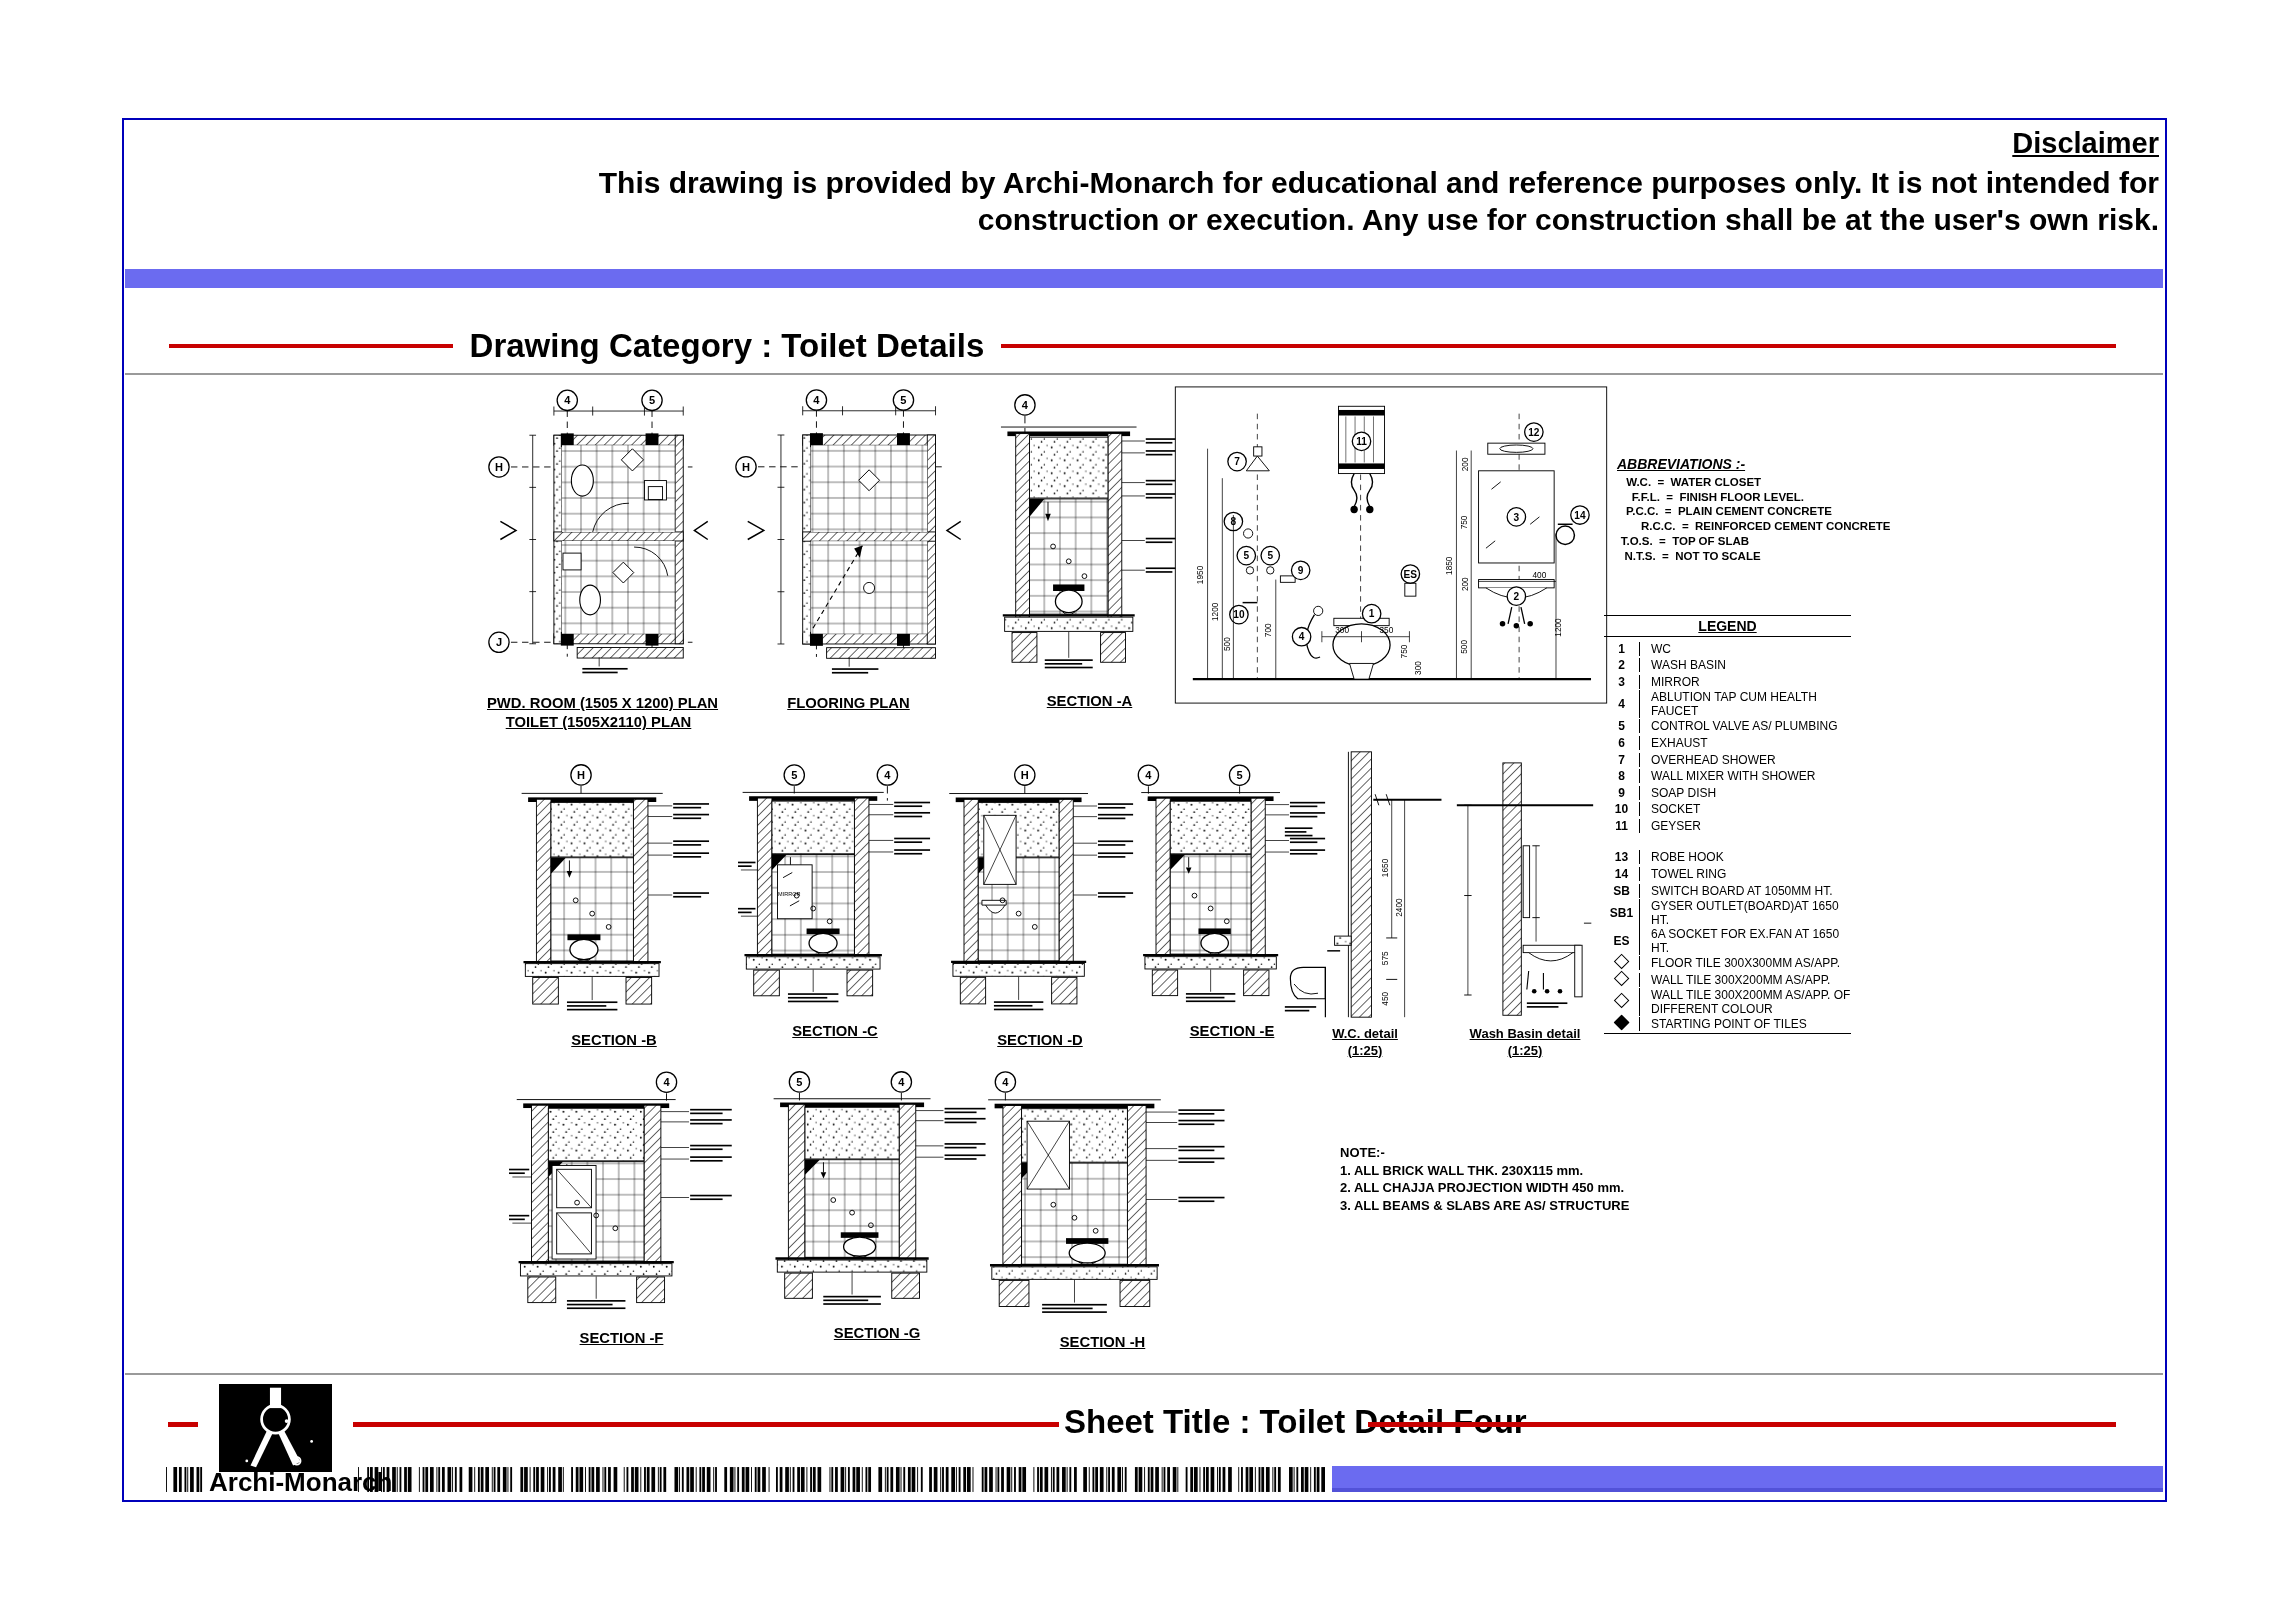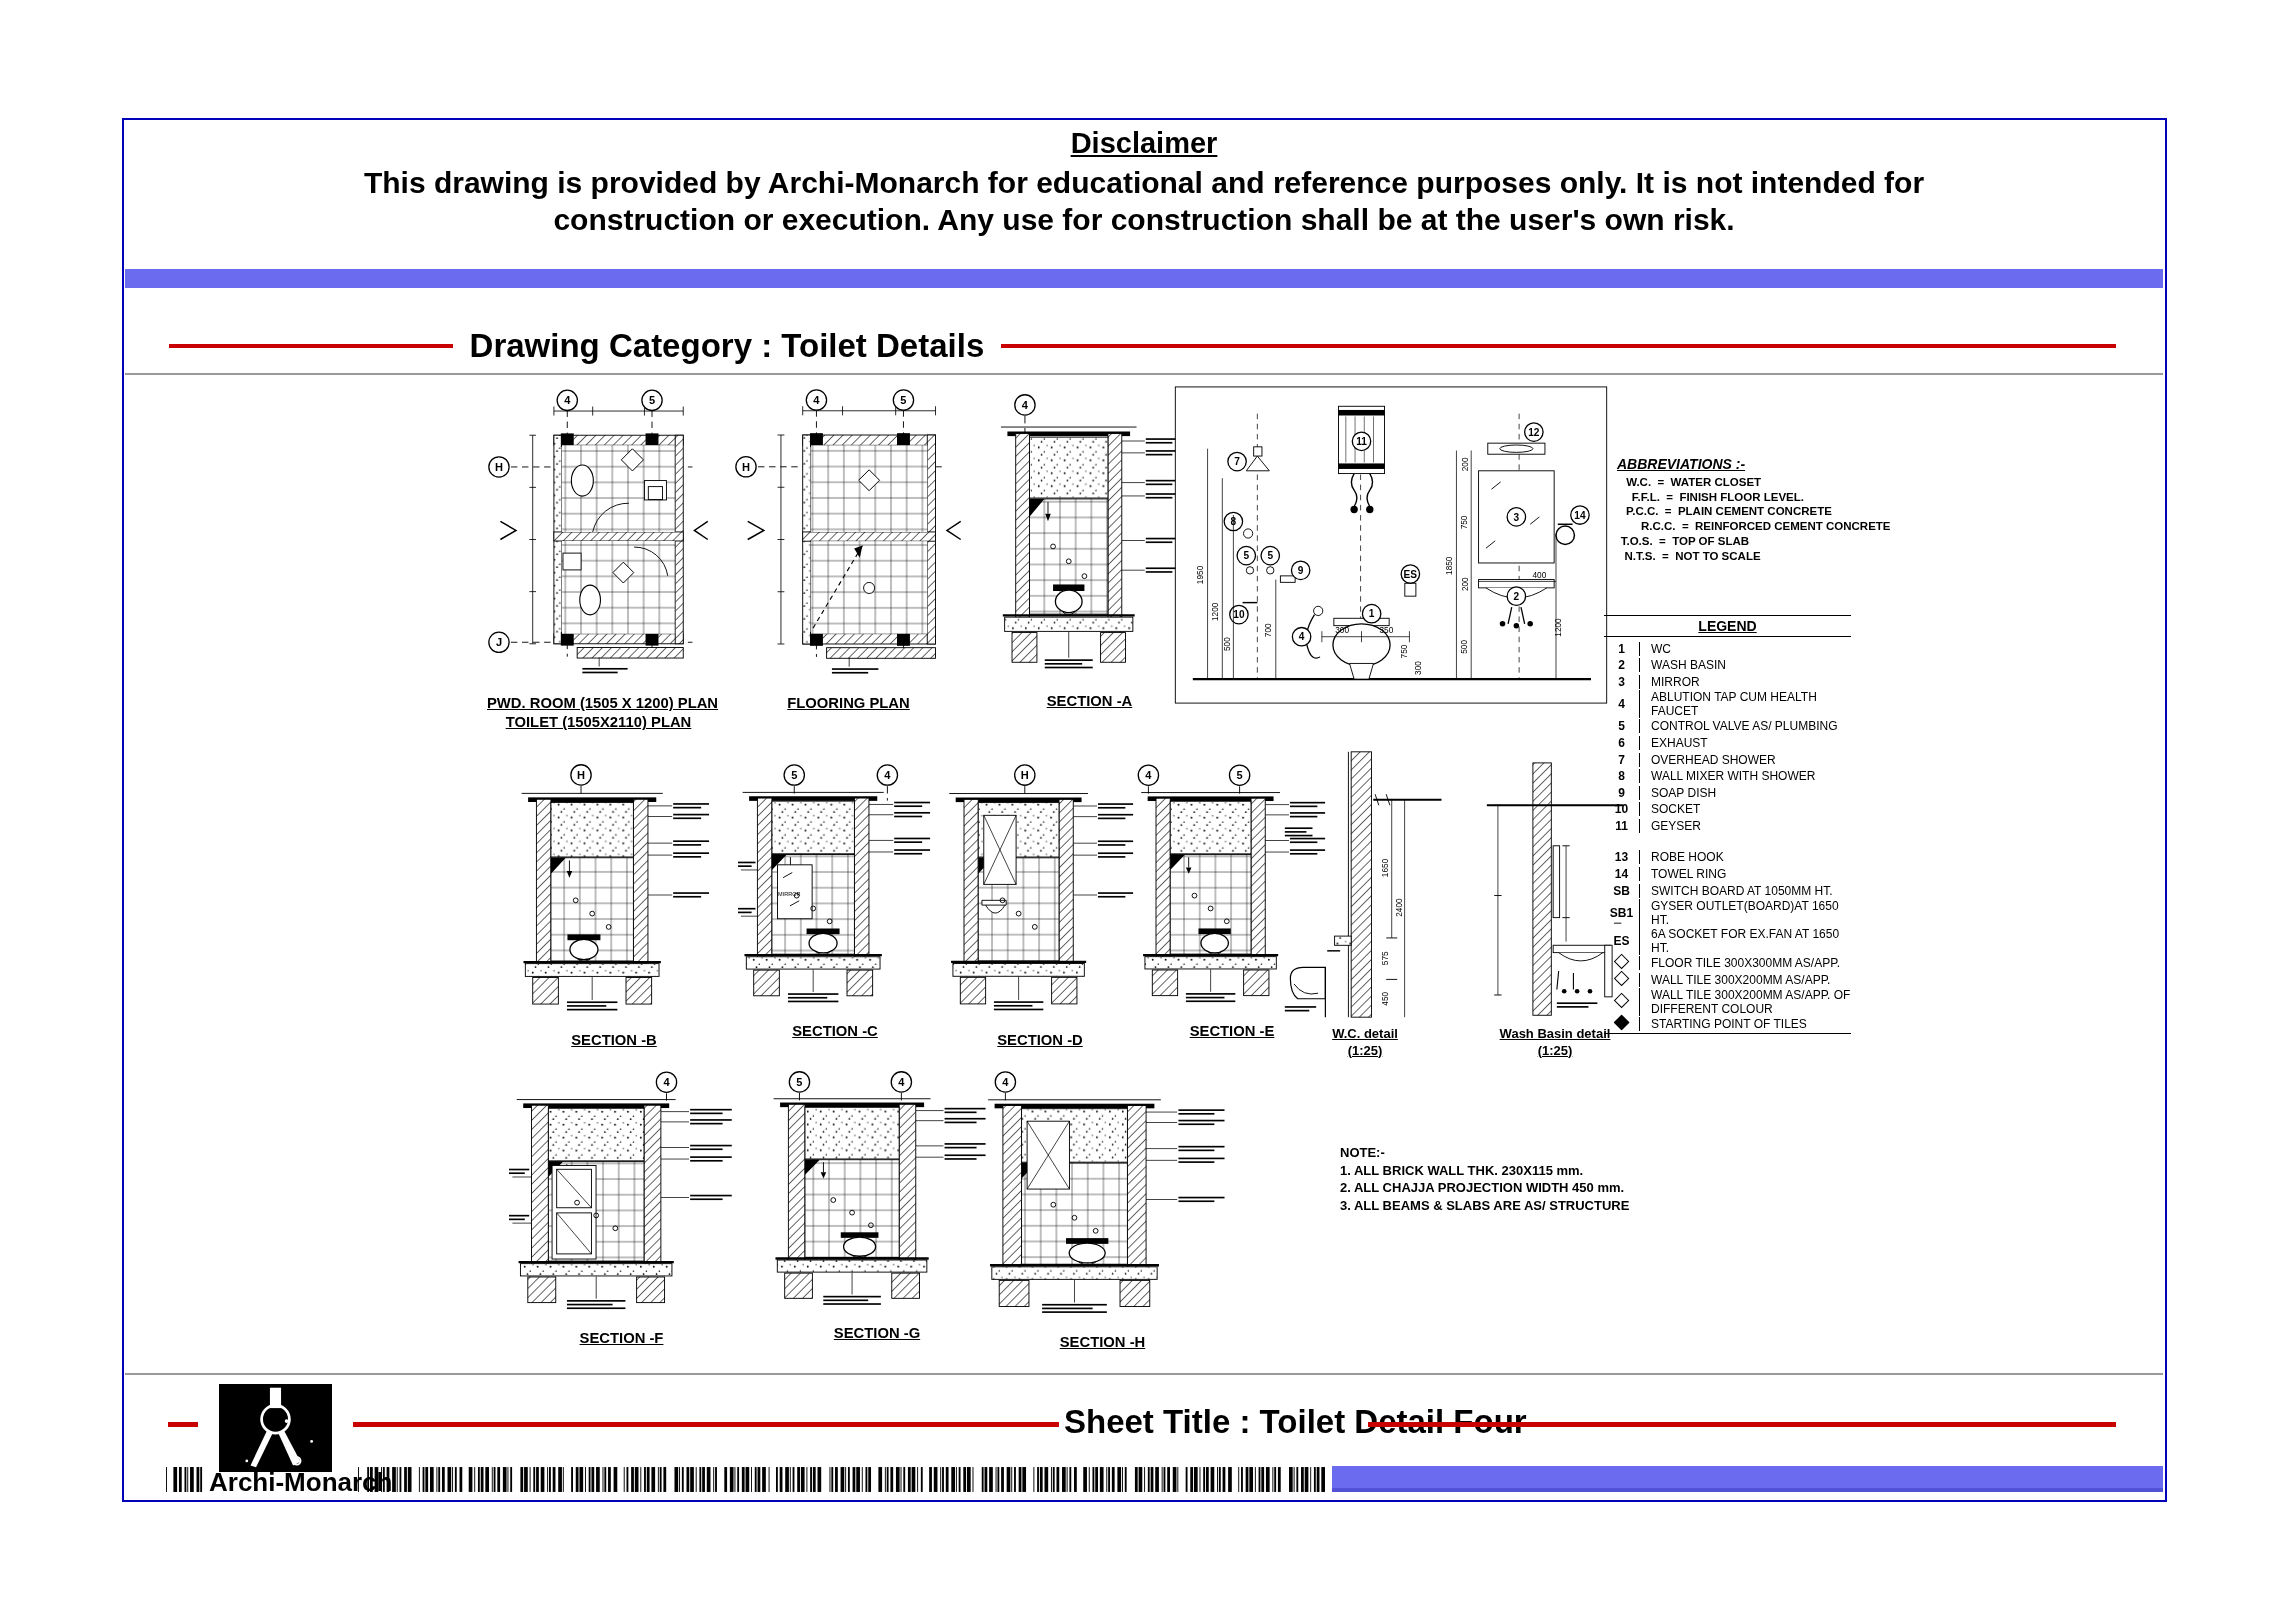--- a/index.html
+++ b/index.html
@@ -4,21 +4,21 @@
 <style>
   html,body{margin:0;padding:0;background:#fff;}
   body{width:2290px;height:1619px;position:relative;font-family:"Liberation Sans",sans-serif;color:#000;overflow:hidden;}
   .abs{position:absolute;}
   
   #sheet-border{left:122px;top:118px;width:2041px;height:1380px;border:2.8px solid #0000bb;}
   #bluebar-top{left:125px;top:269px;width:2038px;height:19.4px;}
   #grayline-1{left:125px;top:373px;width:2038px;height:1.8px;background:#9a9a9a;}
   #grayline-2{left:125px;top:1373px;width:2038px;height:1.8px;background:#9a9a9a;}
   
-  #disclaimer{left:129px;top:127px;width:2030px;text-align:center;font-weight:bold;}
+  #disclaimer{left:129px;top:127px;width:2030px;text-align:right;font-weight:bold;}
   #disclaimer .t{font-size:29px;text-decoration:underline;margin-bottom:3.7px;}
   #disclaimer .l{font-size:30px;line-height:37px;}
   #cat-row{left:169px;top:325px;width:1947px;height:42px;display:flex;align-items:center;}
   .redline{background:#c80000;height:4.6px;}
   #cat-row .left{width:284px;}
   #cat-row .txt{font-size:33px;font-weight:bold;margin:0 16.6px;white-space:nowrap;}
   #cat-row .right{flex:1;}
   
   #logo-box{left:219px;top:1384px;width:113px;height:88px;background:#000;}
   #red-dash-l{left:168px;top:1422px;width:29.5px;height:4.6px;background:#c80000;}
@@ -37,21 +37,21 @@
   #d-plan2{left:734px;top:388px;width:229px;height:343px}
   #d-secA{left:997px;top:392px;width:185px;height:321px}
   #d-elev{left:1174px;top:386px;width:434px;height:318px}
   #d-abbr{left:1617px;top:456px;width:258px;height:120px}
   #d-legend{left:1604px;top:615px;width:247px;height:377px}
   #d-secB{left:517px;top:762px;width:194px;height:288px}
   #d-secC{left:738px;top:762px;width:194px;height:279px}
   #d-secD{left:945px;top:762px;width:190px;height:288px}
   #d-secE{left:1137px;top:762px;width:190px;height:279px}
   #d-wcd{left:1283px;top:746px;width:164px;height:340px}
-  #d-wbd{left:1485px;top:757px;width:140px;height:329px}
+  #d-wbd{left:1455px;top:757px;width:140px;height:329px}
   #d-secF{left:509px;top:1069px;width:225px;height:279px}
   #d-secG{left:766px;top:1069px;width:222px;height:274px}
   #d-secH{left:978px;top:1069px;width:249px;height:283px}
   #d-note{left:1340px;top:1144px;width:332px;height:78px;font-weight:bold;font-size:13px;line-height:17.5px;}
   
   #d-abbr .ti{font-size:14px;font-weight:bold;font-style:italic;text-decoration:underline;margin-bottom:2.8px;}
   #d-abbr .row{font-size:11.5px;font-weight:bold;line-height:14.8px;white-space:nowrap;}
   #d-legend .ti{font-size:14px;font-weight:bold;text-align:center;border-top:1.8px solid #000;border-bottom:1.8px solid #000;padding:1.8px 0;}
   #d-legend .ti span{text-decoration:underline;text-align:right;}
   #d-legend .rows{border-bottom:1.8px solid #000;padding-top:3.7px;}

